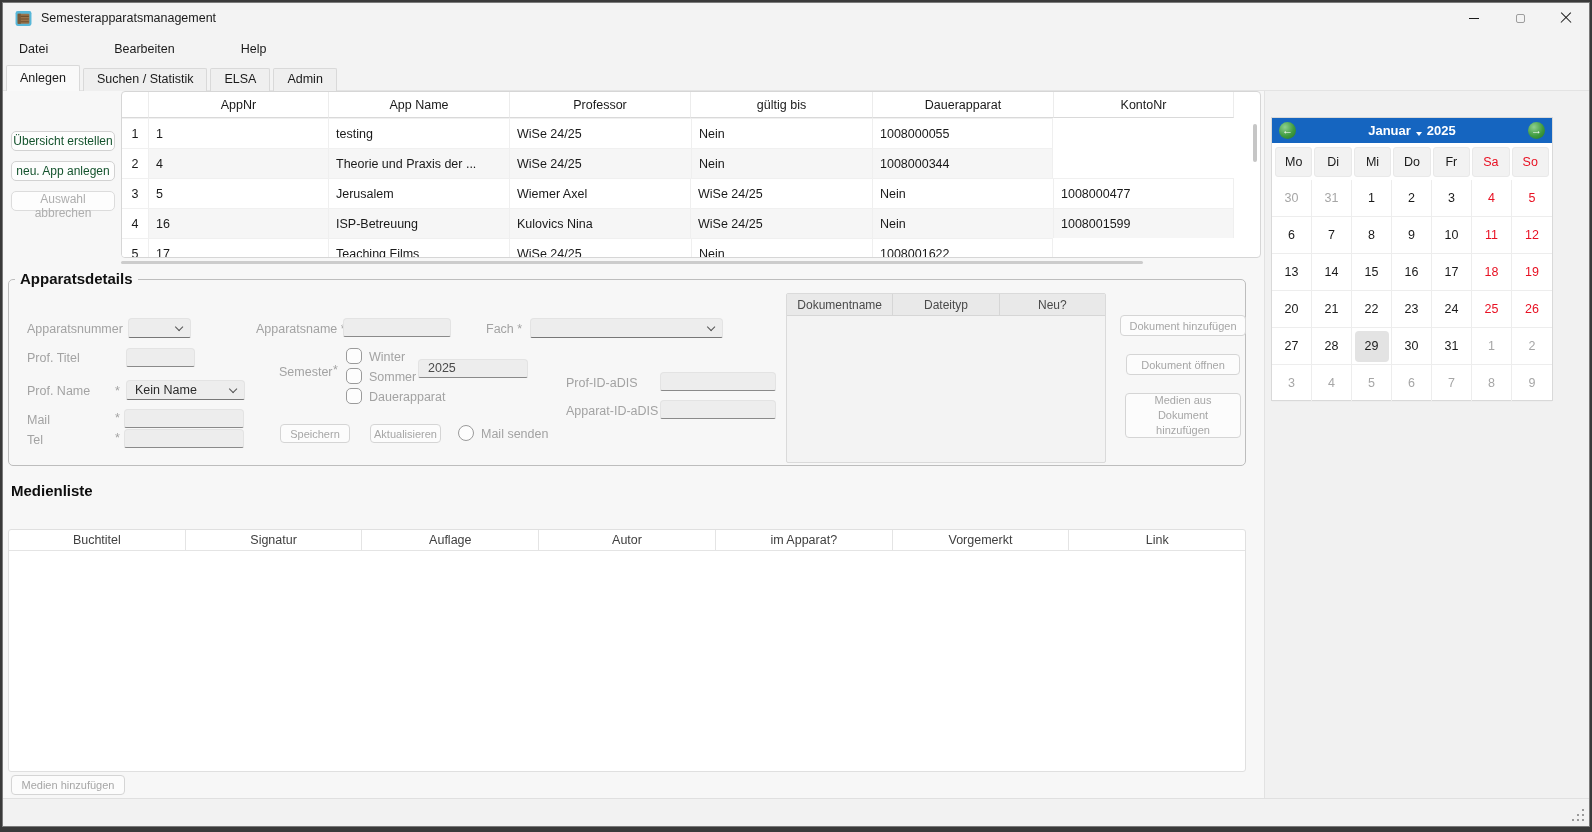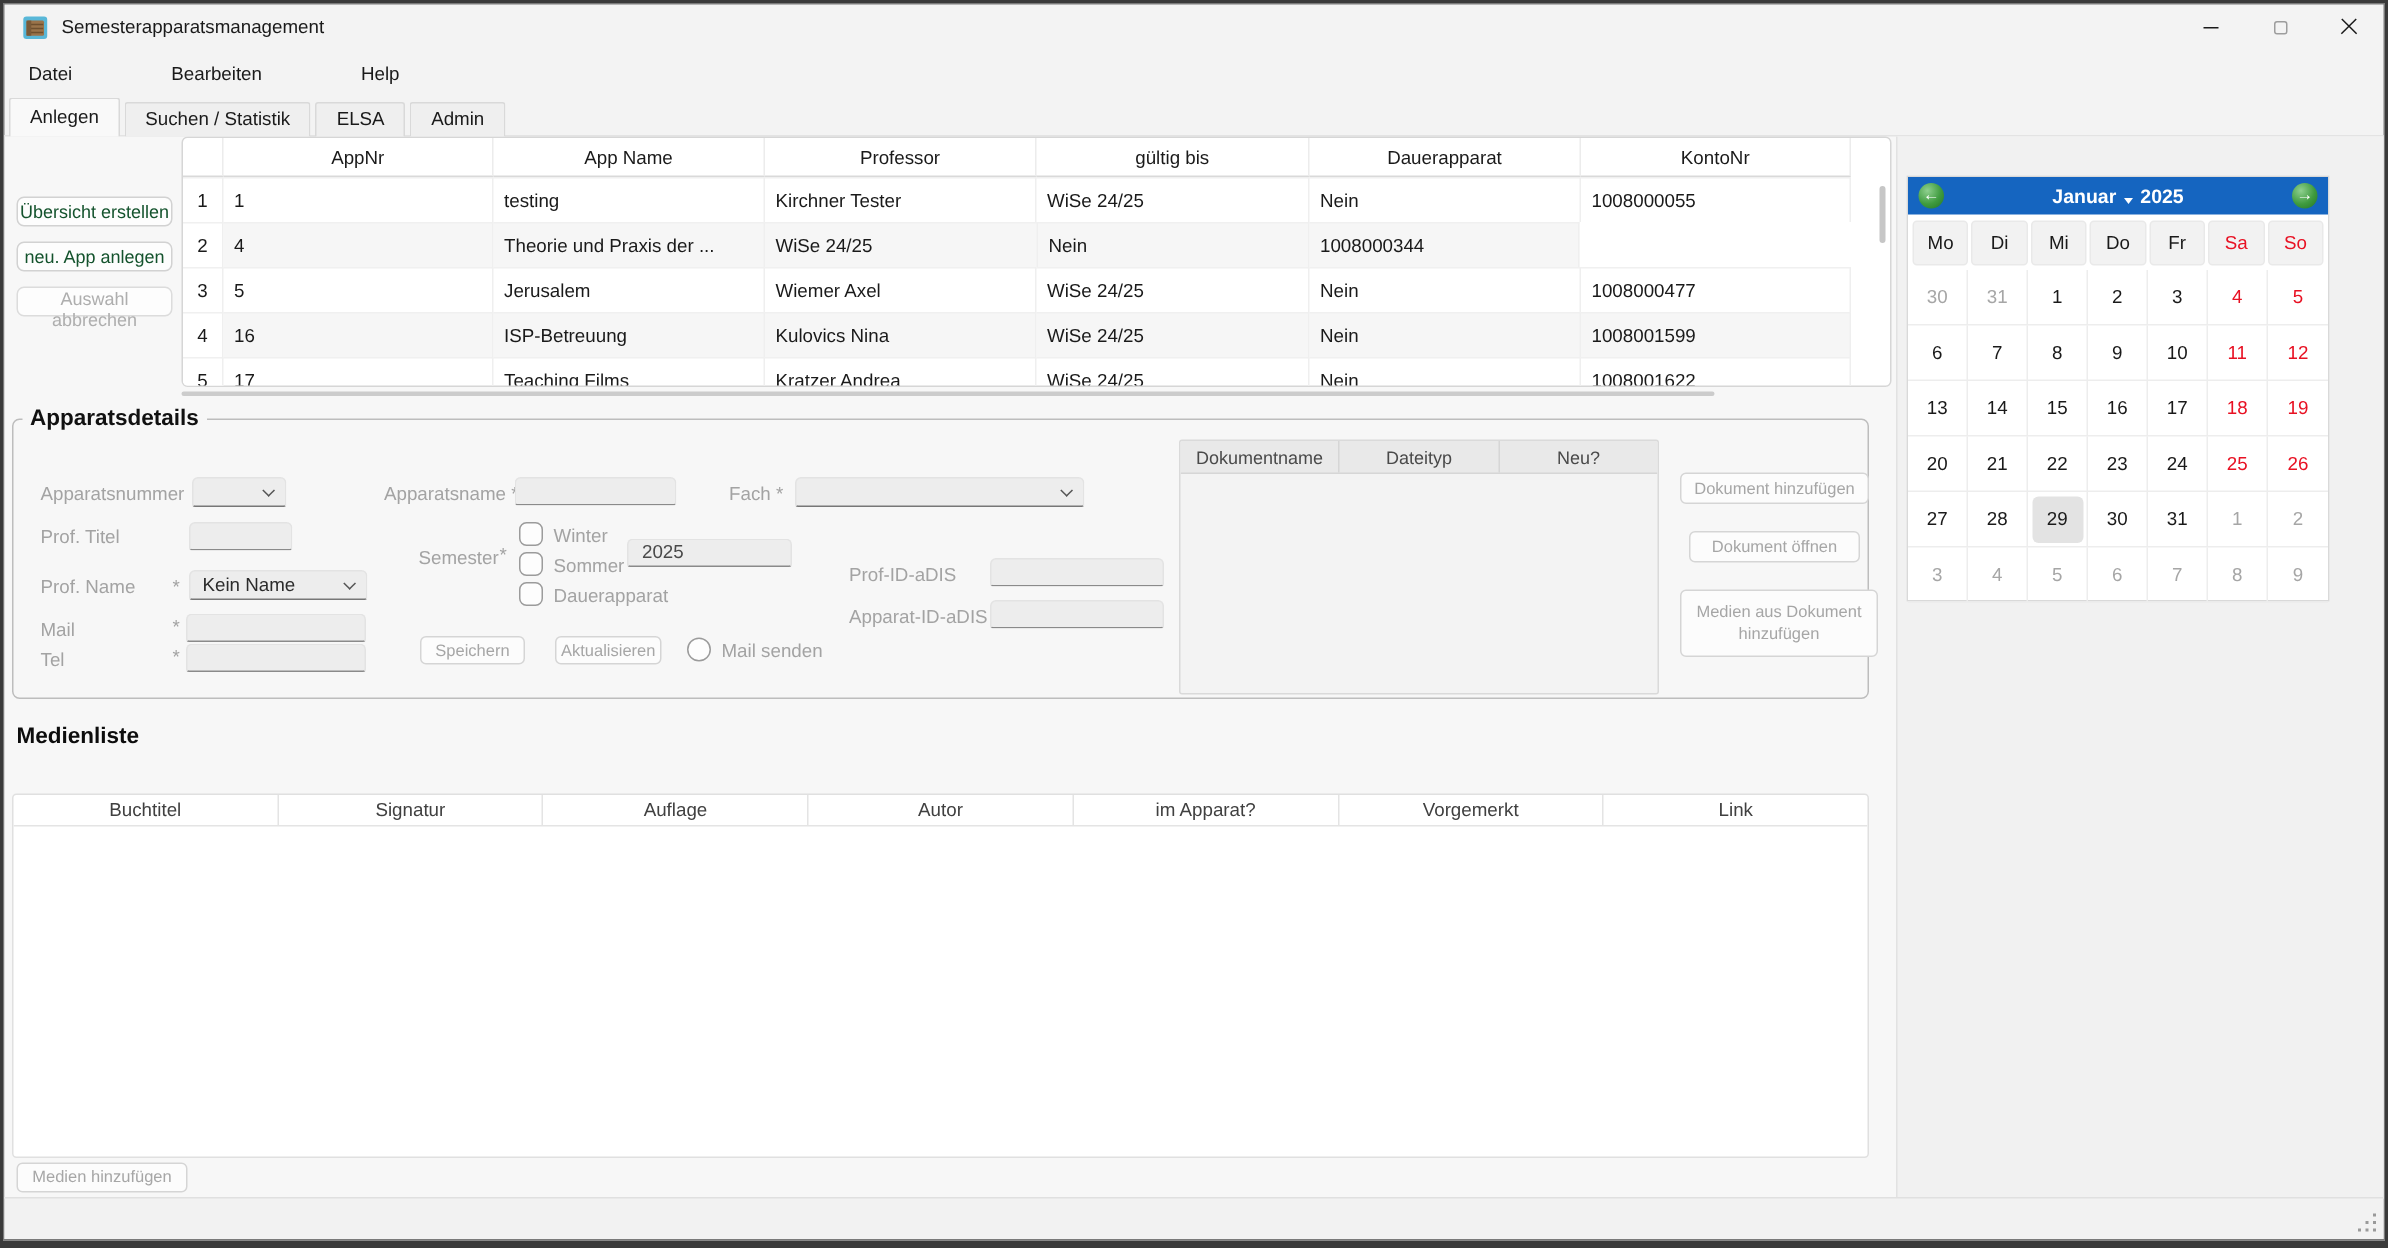--- a/index.html
+++ b/index.html
@@ -88,21 +88,21 @@
 
   
   .doc-card { position:absolute; left:783px; top:290px; width:320px; height:170px; background:#f3f3f3; border:1px solid #dadada; border-radius:2px; overflow:hidden; }
   .doc-head { display:flex; height:22px; background:#e9e9e9; border-bottom:1px solid #d6d6d6; }
   .doc-col { flex:1; display:flex; align-items:center; justify-content:center; font-size:12px; color:#4a4a4a; border-right:1px solid #d6d6d6; }
   .doc-col:last-child { border-right:none; }
   .doc-buttons { position:absolute; left:1117px; top:312px; width:126px; }
   .doc-btn { position:static; display:flex; margin:0 auto; }
   .doc-btn-0 { width:126px; height:21px; }
   .doc-btn-1 { width:114px; height:21px; margin-top:18px; }
-  .doc-btn-2 { width:132px; height:45px; margin-top:18px; line-height:1.35; padding:2px 6px; }
+  .doc-btn-2 { width:116px; height:45px; margin-top:18px; line-height:1.35; padding:2px 6px; }
 
   
   .media-title { position:absolute; left:8px; top:479px; font-size:15px; font-weight:bold; color:#0d0d0d; }
   .media-card { position:absolute; left:5px; top:526px; width:1238px; height:243px; background:#fff; border:1px solid #e0e0e0; border-radius:3px; overflow:hidden; }
   .media-head { display:flex; height:21px; border-bottom:1px solid #e4e4e4; }
   .media-col { flex:1; display:flex; align-items:center; justify-content:center; border-right:1px solid #e4e4e4; color:#404040; }
   .media-col:last-child { border-right:none; }
   .media-add-btn { left:8px; top:772px; width:114px; height:20px; }
 
   
@@ -164,21 +164,20 @@
         <div class="ath c3">Professor</div>
         <div class="ath c4">gültig bis</div>
         <div class="ath c5">Dauerapparat</div>
         <div class="ath c6">KontoNr</div>
       </div>
     <div>
         <div class="atr">
           <div class="atd c0 rownum">1</div>
           <div class="atd c1">1</div>
           <div class="atd c2">testing</div>
-          <div class="atd c3">Kirchner Tester</div>
           <div class="atd c4">WiSe 24/25</div>
           <div class="atd c5">Nein</div>
           <div class="atd c6">1008000055</div>
         </div>
         <div class="atr alt">
           <div class="atd c0 rownum">2</div>
           <div class="atd c1">4</div>
           <div class="atd c2">Theorie und Praxis der ...</div>
           <div class="atd c4">WiSe 24/25</div>
           <div class="atd c5">Nein</div>
@@ -199,21 +198,20 @@
           <div class="atd c2">ISP-Betreuung</div>
           <div class="atd c3">Kulovics Nina</div>
           <div class="atd c4">WiSe 24/25</div>
           <div class="atd c5">Nein</div>
           <div class="atd c6">1008001599</div>
         </div>
         <div class="atr">
           <div class="atd c0 rownum">5</div>
           <div class="atd c1">17</div>
           <div class="atd c2">Teaching Films</div>
-          <div class="atd c3">Kratzer Andrea</div>
           <div class="atd c4">WiSe 24/25</div>
           <div class="atd c5">Nein</div>
           <div class="atd c6">1008001622</div>
         </div>
       </div>
     <div class="vscroll"></div>
   </div>
   <div class="hscroll"></div>
 
   <div class="calendar">

